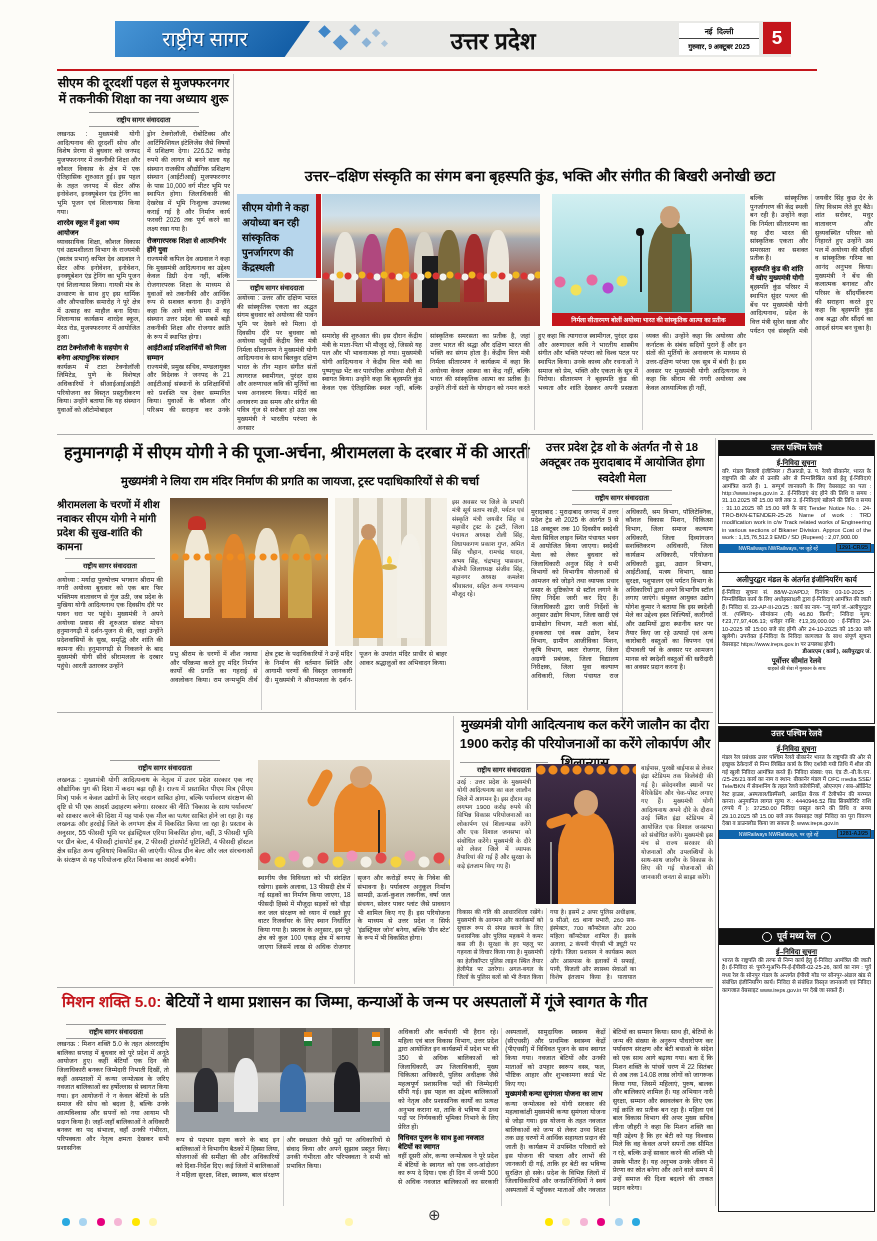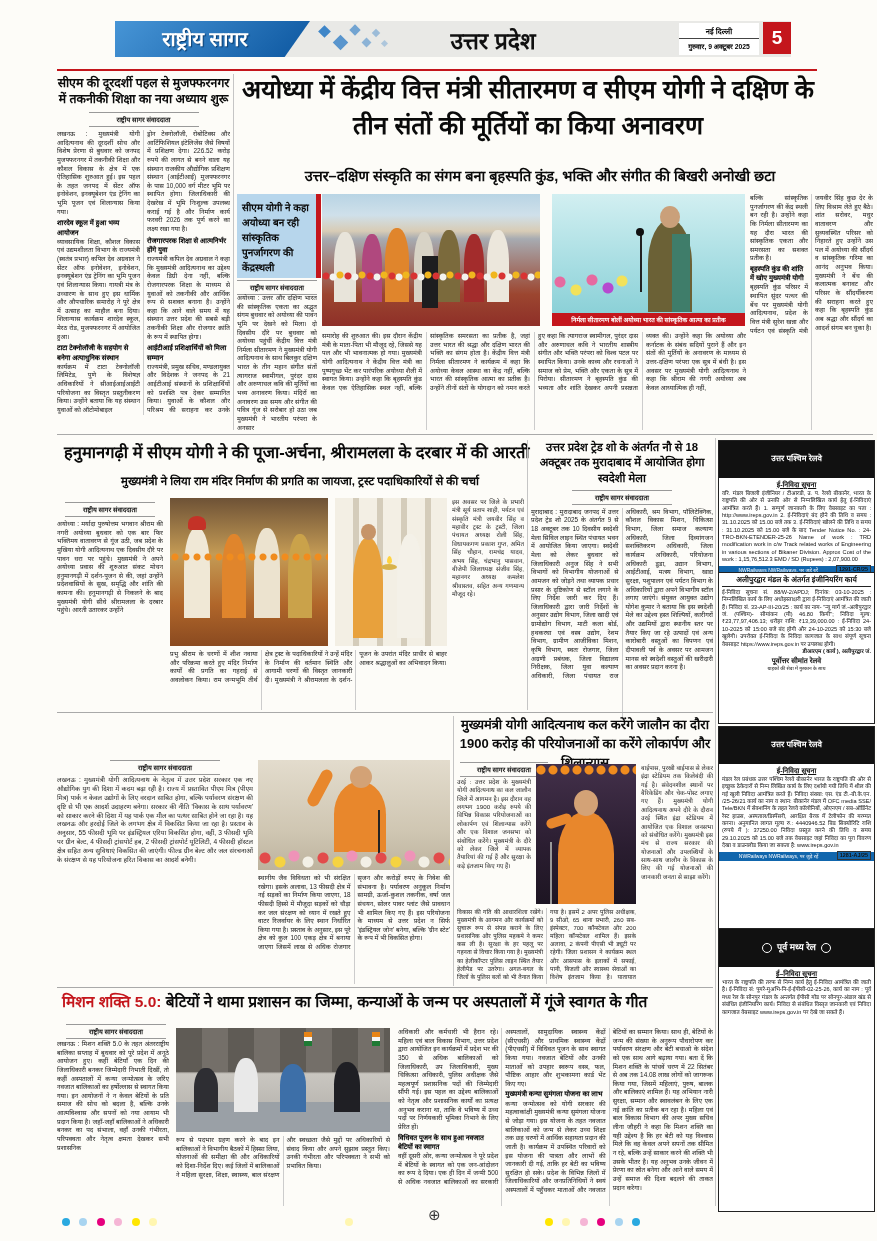--- a/index.html
+++ b/index.html
@@ -15,21 +15,21 @@
   .cols3{columns:3;column-gap:7px;column-rule:1px solid #ccc;}
   .cols4{columns:4;column-gap:8px;column-rule:1px solid #ccc;}
   .headline{font-weight:bold;color:#0a0a0a;}
   .vr{position:absolute;width:1px;background:#c5c5c5;}
   .hrline{position:absolute;height:1px;background:#a9a9a9;}
   .ph{position:absolute;overflow:hidden;background:#ddd;}
   .fig{position:absolute;}
   .ad{position:absolute;border:1px solid #222;background:#fff;overflow:hidden;
       font-size:5.6px;line-height:1.32;text-align:justify;padding:2px 3px;color:#111;}
   .adhead{background:#111;color:#fff;text-align:center;font-weight:bold;font-size:8px;
-          margin:-2px -3px 2px;padding:13px;}
+          margin:-2px -3px 2px;padding:2px;}
   .adtitle{text-align:center;font-weight:bold;text-decoration:underline;font-size:7px;margin:1px 0;}
   .adref{float:right;font-weight:bold;border:1px solid #333;padding:0 2px;font-size:5.4px;margin-top:1px;}
   .adsocial{background:#1166ad;color:#fff;font-size:5px;text-align:center;margin:2px -3px -2px;padding:1.5px;}
   .adsign{text-align:right;font-weight:bold;font-size:5.6px;}
   .adfoot{text-align:center;font-weight:bold;font-size:7px;margin-top:1px;}
   .adtag{text-align:center;font-size:4.8px;}
   .dot{display:inline-block;width:8px;height:8px;border-radius:50%;margin-right:5px;vertical-align:middle;}
   .diamond{position:absolute;background:#3f86c8;transform:rotate(45deg);}
   .capstrip{position:absolute;left:0;right:0;bottom:0;background:#c4161c;color:#fff;
             font-size:6.2px;font-weight:bold;text-align:center;padding:2px 1px;}
@@ -37,31 +37,31 @@
            font-weight:bold;font-size:10px;line-height:1.5;color:#0b0b0b;}
 </style>
 </head>
 <body>
 
 <div class="page">
 
   <div class="abs" style="left:115px;top:21px;width:676px;height:36px;background:#e9e9e6;">
     <div class="abs" style="left:0;top:0;width:195px;height:36px;background:linear-gradient(135deg,#4795d6,#0d57a0);
                 clip-path:polygon(0 0,100% 0,87% 100%,0 100%);"></div>
-    <div class="abs" style="left:10px;top:4px;width:160px;text-align:center;color:#fff;font-weight:bold;
+    <div class="abs" style="left:10px;top:4px;width:160px;text-align:center;color:#fff;font-weight:normal;
                 font-size:20px;text-shadow:1px 1px 1px #083a6d;">राष्ट्रीय सागर</div>
     <span class="diamond" style="left:205px;top:6px;width:9px;height:9px;"></span>
     <span class="diamond" style="left:220px;top:16px;width:11px;height:11px;opacity:.85;"></span>
     <span class="diamond" style="left:236px;top:5px;width:8px;height:8px;opacity:.7;"></span>
     <span class="diamond" style="left:248px;top:18px;width:7px;height:7px;opacity:.55;"></span>
     <span class="diamond" style="left:258px;top:9px;width:6px;height:6px;opacity:.45;"></span>
     <span class="diamond" style="left:267px;top:20px;width:5px;height:5px;opacity:.35;"></span>
     <div class="abs" style="left:200px;right:120px;top:3px;text-align:center;font-size:23px;font-weight:bold;color:#101010;">उत्तर प्रदेश</div>
     <div class="abs" style="right:32px;top:2px;width:80px;height:32px;background:#fff;text-align:center;">
-      <div style="font-size:7.5px;font-weight:bold;border-bottom:1px solid #444;padding:3px 0 2px;">नई दिल्ली</div>
+      <div style="font-size:7.5px;font-weight:bold;border-bottom:1px solid #444;padding:3px 0 2px;font-family:Liberation Mono, monospace;">नई दिल्ली</div>
       <div style="font-size:6.8px;font-weight:bold;padding-top:3px;">गुरुवार, 9 अक्टूबर 2025</div>
     </div>
     <div class="abs" style="right:0;top:1px;width:28px;height:32px;background:#c4161c;color:#fff;text-align:center;
                 font-size:19px;font-weight:bold;line-height:32px;">
       <span>5</span>
     </div>
   </div>
   <div class="abs" style="left:57px;top:69px;width:760px;height:2px;background:#c4161c;"></div>
 
   <div class="abs" style="left:57px;top:76px;width:173px;height:352px;">
@@ -75,21 +75,20 @@
       <p>कार्यक्रम में टाटा टेक्नोलॉजी लिमिटेड, पुणे के विशेषज्ञ अधिकारियों ने सीआईआईआईटी परियोजना का विस्तृत प्रस्तुतीकरण किया। उन्होंने बताया कि यह संस्थान युवाओं को ऑटोमोबाइल</p>
       <p>ड्रोन टेक्नोलॉजी, रोबोटिक्स और आर्टिफिशियल इंटेलिजेंस जैसे विषयों में प्रशिक्षण देगा। 226.52 करोड़ रुपये की लागत से बनने वाला यह संस्थान राजकीय औद्योगिक प्रशिक्षण संस्थान (आईटीआई) मुजफ्फरनगर के पास 10,000 वर्ग मीटर भूमि पर स्थापित होगा। जिलाधिकारी की देखरेख में भूमि निःशुल्क उपलब्ध कराई गई है और निर्माण कार्य फरवरी 2026 तक पूर्ण करने का लक्ष्य रखा गया है।</p>
       <span class="sh">रोजगारपरक शिक्षा से आत्मनिर्भर होंगे युवा</span>
       <p>राज्यमंत्री कपिल देव अग्रवाल ने कहा कि मुख्यमंत्री आदित्यनाथ का उद्देश्य केवल डिग्री देना नहीं, बल्कि रोजगारपरक शिक्षा के माध्यम से युवाओं को तकनीकी और आर्थिक रूप से सशक्त बनाना है। उन्होंने कहा कि आने वाले समय में यह संस्थान उत्तर प्रदेश की सबसे बड़ी तकनीकी शिक्षा और रोजगार क्रांति के रूप में स्थापित होगा।</p>
       <span class="sh">आईटीआई प्रशिक्षार्थियों को मिला सम्मान</span>
       <p>राज्यमंत्री, प्रमुख सचिव, मण्डलायुक्त और विदेशक ने जनपद के 21 आईटीआई संस्थानों के प्रशिक्षार्थियों को प्रशस्ति पत्र देकर सम्मानित किया। युवाओं के कौशल और परिश्रम की सराहना कर उनके उज्ज्वल भविष्य के लिए शुभकामनाएं दी गईं।</p>
     </div>
   </div>
   <div class="vr" style="left:233px;top:74px;height:356px;"></div>
 
-  <div class="abs headline" style="left:238px;top:72px;width:580px;height:90px;font-size:25px;line-height:1.42;text-align:center;">अयोध्या में केंद्रीय वित्त मंत्री सीतारमण व सीएम योगी ने दक्षिण के तीन संतों की मूर्तियों का किया अनावरण</div>
   <div class="abs headline" style="left:240px;top:165px;width:600px;font-size:14.5px;font-weight:600;text-align:center;">उत्तर–दक्षिण संस्कृति का संगम बना बृहस्पति कुंड, भक्ति और संगीत की बिखरी अनोखी छटा</div>
 
   <div class="abs bluebox" style="left:237px;top:194px;width:69px;height:72px;">
     <span>सीएम योगी ने कहा अयोध्या बन रही सांस्कृतिक पुनर्जागरण की केंद्रस्थली</span>
   </div>
   <div class="abs byline" style="left:237px;top:280px;width:80px;">राष्ट्रीय सागर संवाददाता</div>
   <div class="abs bt" style="left:237px;top:294px;width:80px;height:136px;">अयोध्या : उत्तर और दक्षिण भारत की सांस्कृतिक एकता का अद्भुत संगम बुधवार को अयोध्या की पावन भूमि पर देखने को मिला। दो दिवसीय दौरे पर बुधवार को अयोध्या पहुंचीं केंद्रीय वित्त मंत्री निर्मला सीतारमण ने मुख्यमंत्री योगी आदित्यनाथ के साथ बिलकुर दक्षिण भारत के तीन महान संगीत संतों त्यागराज स्वामीगल, पुरंदर दास और अरुणाचल कवि की मूर्तियों का भव्य अनावरण किया। मंदिरों का अनावरण उस समय और संगीत की पवित्र गूंज से सरोबार हो उठा जब मुख्यमंत्री ने भारतीय परंपरा के अनुसार</div>
 
   <div class="ph" style="left:322px;top:194px;width:218px;height:132px;
               background:linear-gradient(180deg,#b8d4e4 0%,#cfe0ea 16%,#d8ccb6 28%,#a7abb1 34%,#9c4630 76%,#8e2f28 100%);">
@@ -132,20 +131,21 @@
     <span class="sh">बृहस्पति कुंड की शांति में खोए मुख्यमंत्री योगी</span>
     <span>बृहस्पति कुंड परिसर में स्थापित सुंदर पत्थर की बेंच पर मुख्यमंत्री योगी आदित्यनाथ, प्रदेश के वित्त मंत्री सुरेश खन्ना और पर्यटन एवं संस्कृति मंत्री जयवीर सिंह कुछ देर के लिए विश्राम लेते हुए बैठे। शांत सरोवर, मधुर वातावरण और सुव्यवस्थित परिसर को निहारते हुए उन्होंने उस पल में अयोध्या की सौंदर्य व सांस्कृतिक गरिमा का आनंद अनुभव किया। मुख्यमंत्री ने बेंच की कलात्मक बनावट और परिसर के सौंदर्यीकरण की सराहना करते हुए कहा कि बृहस्पति कुंड अब श्रद्धा और सौंदर्य का आदर्श संगम बन चुका है।</span>
   </div>
 
   <div class="hrline" style="left:57px;top:434px;width:816px;"></div>
 
   <div class="abs headline" style="left:80px;top:473px;width:440px;font-size:11.5px;font-weight:600;text-align:center;">मुख्यमंत्री ने लिया राम मंदिर निर्माण की प्रगति का जायजा, ट्रस्ट पदाधिकारियों से की चर्चा</div>
   <div class="abs headline" style="left:64px;top:441px;width:520px;font-size:16.5px;line-height:1.35;">हनुमानगढ़ी में सीएम योगी ने की पूजा-अर्चना, श्रीरामलला के दरबार में की आरती</div>
 
   <div class="abs" style="left:57px;top:498px;width:106px;height:212px;">
+    <div class="headline" style="font-size:10.3px;line-height:1.35;">श्रीरामलला के चरणों में शीश नवाकर सीएम योगी ने मांगी प्रदेश की सुख-शांति की कामना</div>
     <div class="byline" style="width:90px;margin:4px auto 3px;">राष्ट्रीय सागर संवाददाता</div>
     <div class="bt" style="height:132px;">अयोध्या : मर्यादा पुरुषोत्तम भगवान श्रीराम की नगरी अयोध्या बुधवार को एक बार फिर भक्तिमय वातावरण से गूंज उठी, जब प्रदेश के मुखिया योगी आदित्यनाथ एक दिवसीय दौरे पर पावन धरा पर पहुंचे। मुख्यमंत्री ने अपने अयोध्या प्रवास की शुरुआत संकट मोचन हनुमानगढ़ी में दर्शन-पूजन से की, जहां उन्होंने प्रदेशवासियों के सुख, समृद्धि और शांति की कामना की। हनुमानगढ़ी से निकलने के बाद मुख्यमंत्री योगी सीधे श्रीरामलला के दरबार पहुंचे। आरती उतारकर उन्होंने</div>
   </div>
 
   <div class="ph" style="left:170px;top:498px;width:158px;height:148px;
               background:linear-gradient(180deg,#6e5236 0%,#c49b55 38%,#b0662a 72%,#8a4a20 100%);">
     <div class="fig" style="left:14px;top:30px;width:26px;height:90px;background:#f0e8d6;border-radius:45% 45% 0 0;"></div>
     <div class="fig" style="left:18px;top:18px;width:18px;height:14px;background:#c43227;border-radius:50% 50% 20% 20%;"></div>
     <div class="fig" style="left:52px;top:36px;width:24px;height:84px;background:#e0852c;border-radius:45% 45% 0 0;"></div>
     <div class="fig" style="left:84px;top:30px;width:26px;height:90px;background:#ece3cf;border-radius:45% 45% 0 0;"></div>

